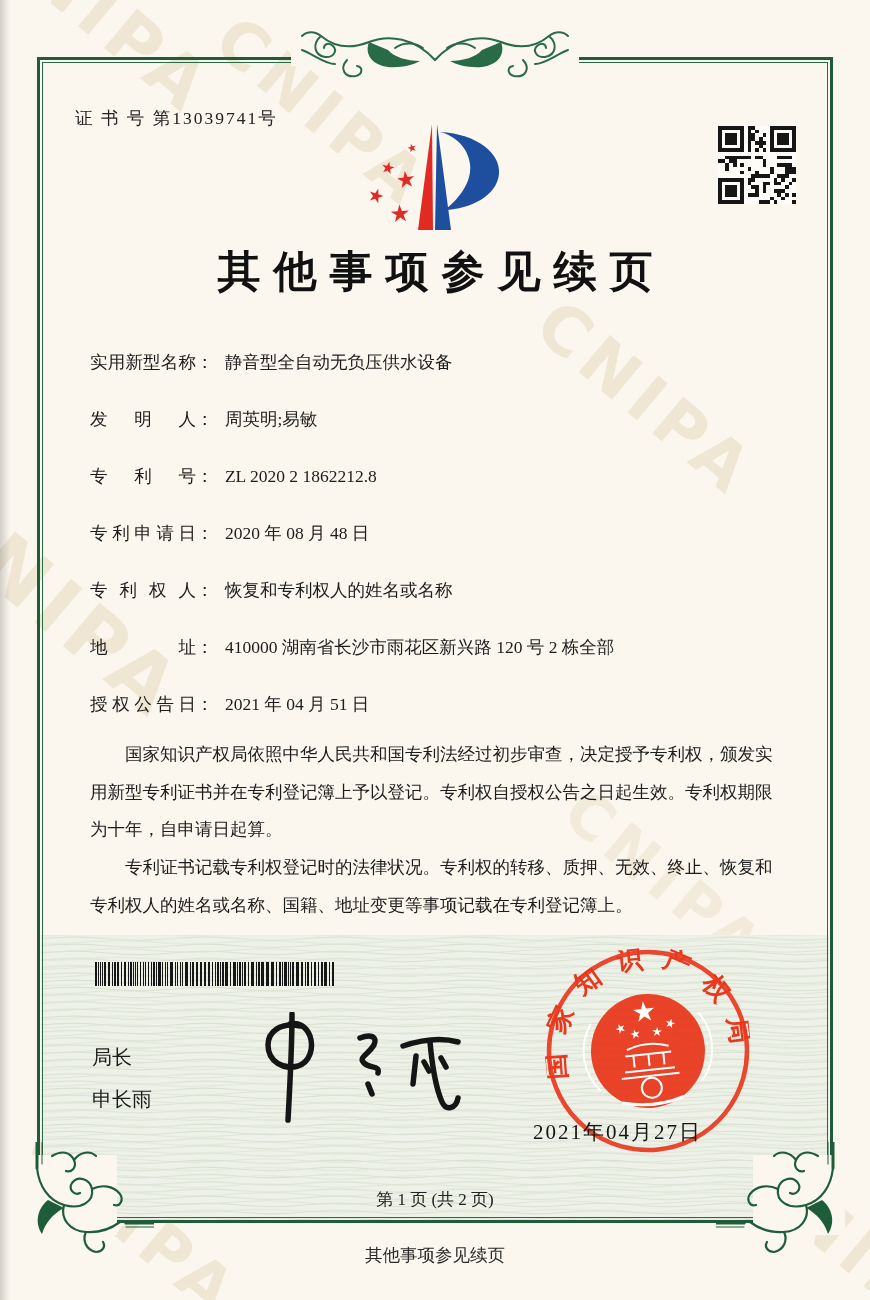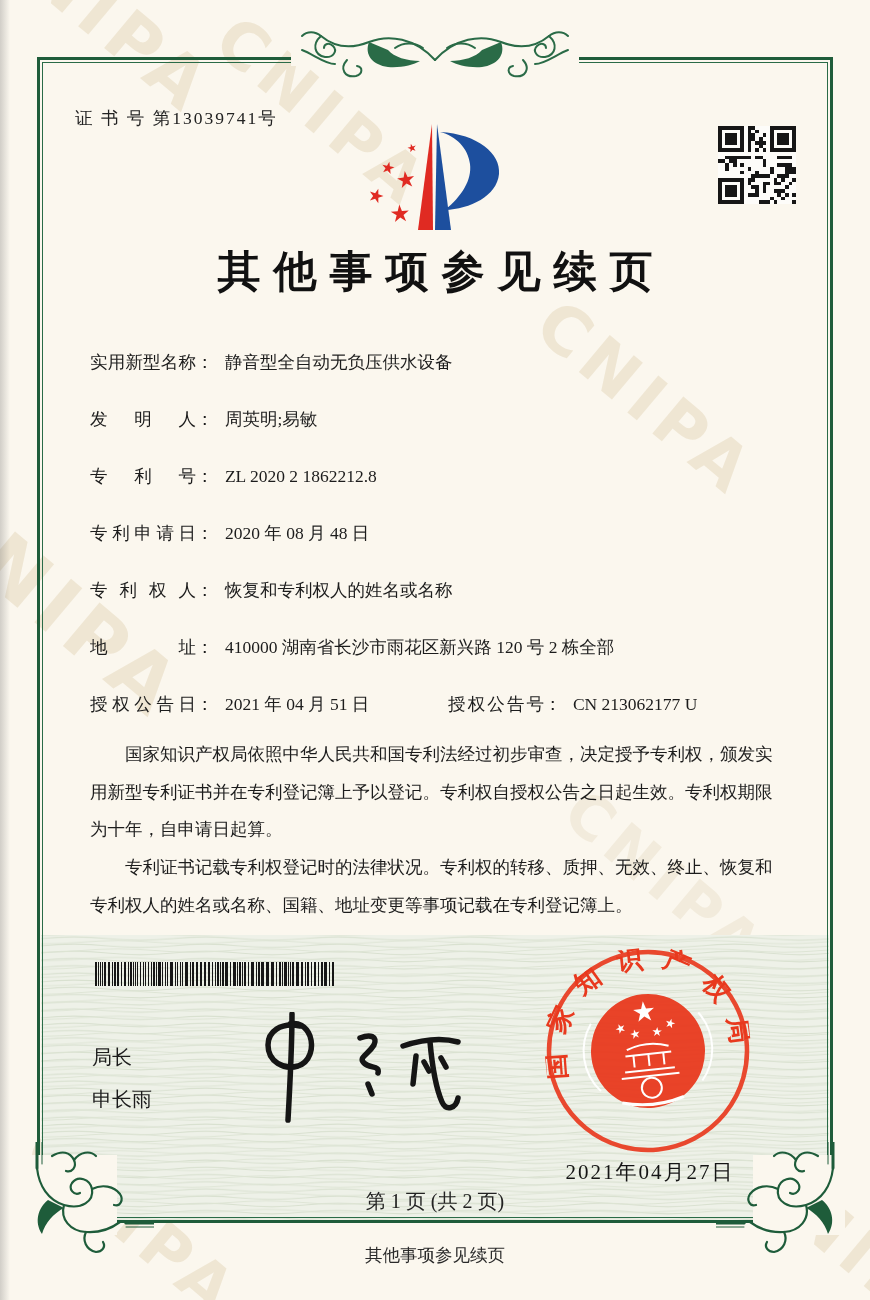--- a/index.html
+++ b/index.html
@@ -50,25 +50,25 @@
   .barcode span { background:#161616; height:100%; }
 
   .signer-title { position:absolute; left:92px; top:1044px; font-size:20px;
     font-family:"DejaVu Sans","Liberation Sans",sans-serif; color:#1c1c1c; z-index:10; }
   .signer-name  { position:absolute; left:92px; top:1086px; font-size:20px;
     font-family:Liberation Mono, monospace; color:#1c1c1c; z-index:10; }
   .signature { position:absolute; left:238px; top:1012px; width:240px; height:115px; z-index:10; }
 
   .seal { position:absolute; left:545px; top:948px; width:206px; height:206px; z-index:11; }
   .seal svg { transform:rotate(-6deg); }
-  .seal-date { position:absolute; left:533px; top:1118px; width:234px; text-align:center;
-    font-size:21px; letter-spacing:2px; color:#141414; z-index:12;margin-top:40px; }
+  .seal-date { position:absolute; left:533px; top:1118px; width:234px; text-align:left;
+    font-size:21px; letter-spacing:2px; color:#141414; z-index:12; }
 
   .page-info { position:absolute; left:0; top:1188px; width:870px; text-align:center;
-    font-size:20px; color:#222; z-index:10; }
+    font-size:17px; color:#222; z-index:10; }
   .cont-note { position:absolute; left:0; top:1243px; width:870px; text-align:center;
     font-size:17.5px; color:#2a2a2a; z-index:10; }
 </style>
 </head>
 <body>
 
 <svg width="0" height="0" style="position:absolute">
   <defs>
     <path id="star5" d="M0,-1 L0.2245,-0.309 L0.951,-0.309 L0.3633,0.118 L0.5878,0.809 L0,0.382 L-0.5878,0.809 L-0.3633,0.118 L-0.951,-0.309 L-0.2245,-0.309 Z"></path>
   </defs>
@@ -318,24 +318,20 @@
       <span class="f-label">专利权人</span><span class="f-colon">：</span>
       <span class="f-value">恢复和专利权人的姓名或名称</span>
     </div>
     <div class="field-row">
       <span class="f-label">地址</span><span class="f-colon">：</span>
       <span class="f-value">410000 湖南省长沙市雨花区新兴路 120 号 2 栋全部</span>
     </div>
     <div class="field-row">
       <span class="f-label">授权公告日</span><span class="f-colon">：</span>
       <span class="f-value">2021 年 04 月 51 日</span>
-      <span class="pair2">
-        <span class="f-label" style="width:96px;">授权公告号</span><span class="f-colon">：</span>
-        <span class="f-value">CN 213062177 U</span>
-      </span>
     </div>
   </div>
 
   <div class="body-text">
     <p>国家知识产权局依照中华人民共和国专利法经过初步审查，决定授予专利权，颁发实用新型专利证书并在专利登记簿上予以登记。专利权自授权公告之日起生效。专利权期限为十年，自申请日起算。</p>
     <p>专利证书记载专利权登记时的法律状况。专利权的转移、质押、无效、终止、恢复和专利权人的姓名或名称、国籍、地址变更等事项记载在专利登记簿上。</p>
   </div>
 
   <div class="barcode">
       <span style="width:2px;margin-right:1px;"></span>

